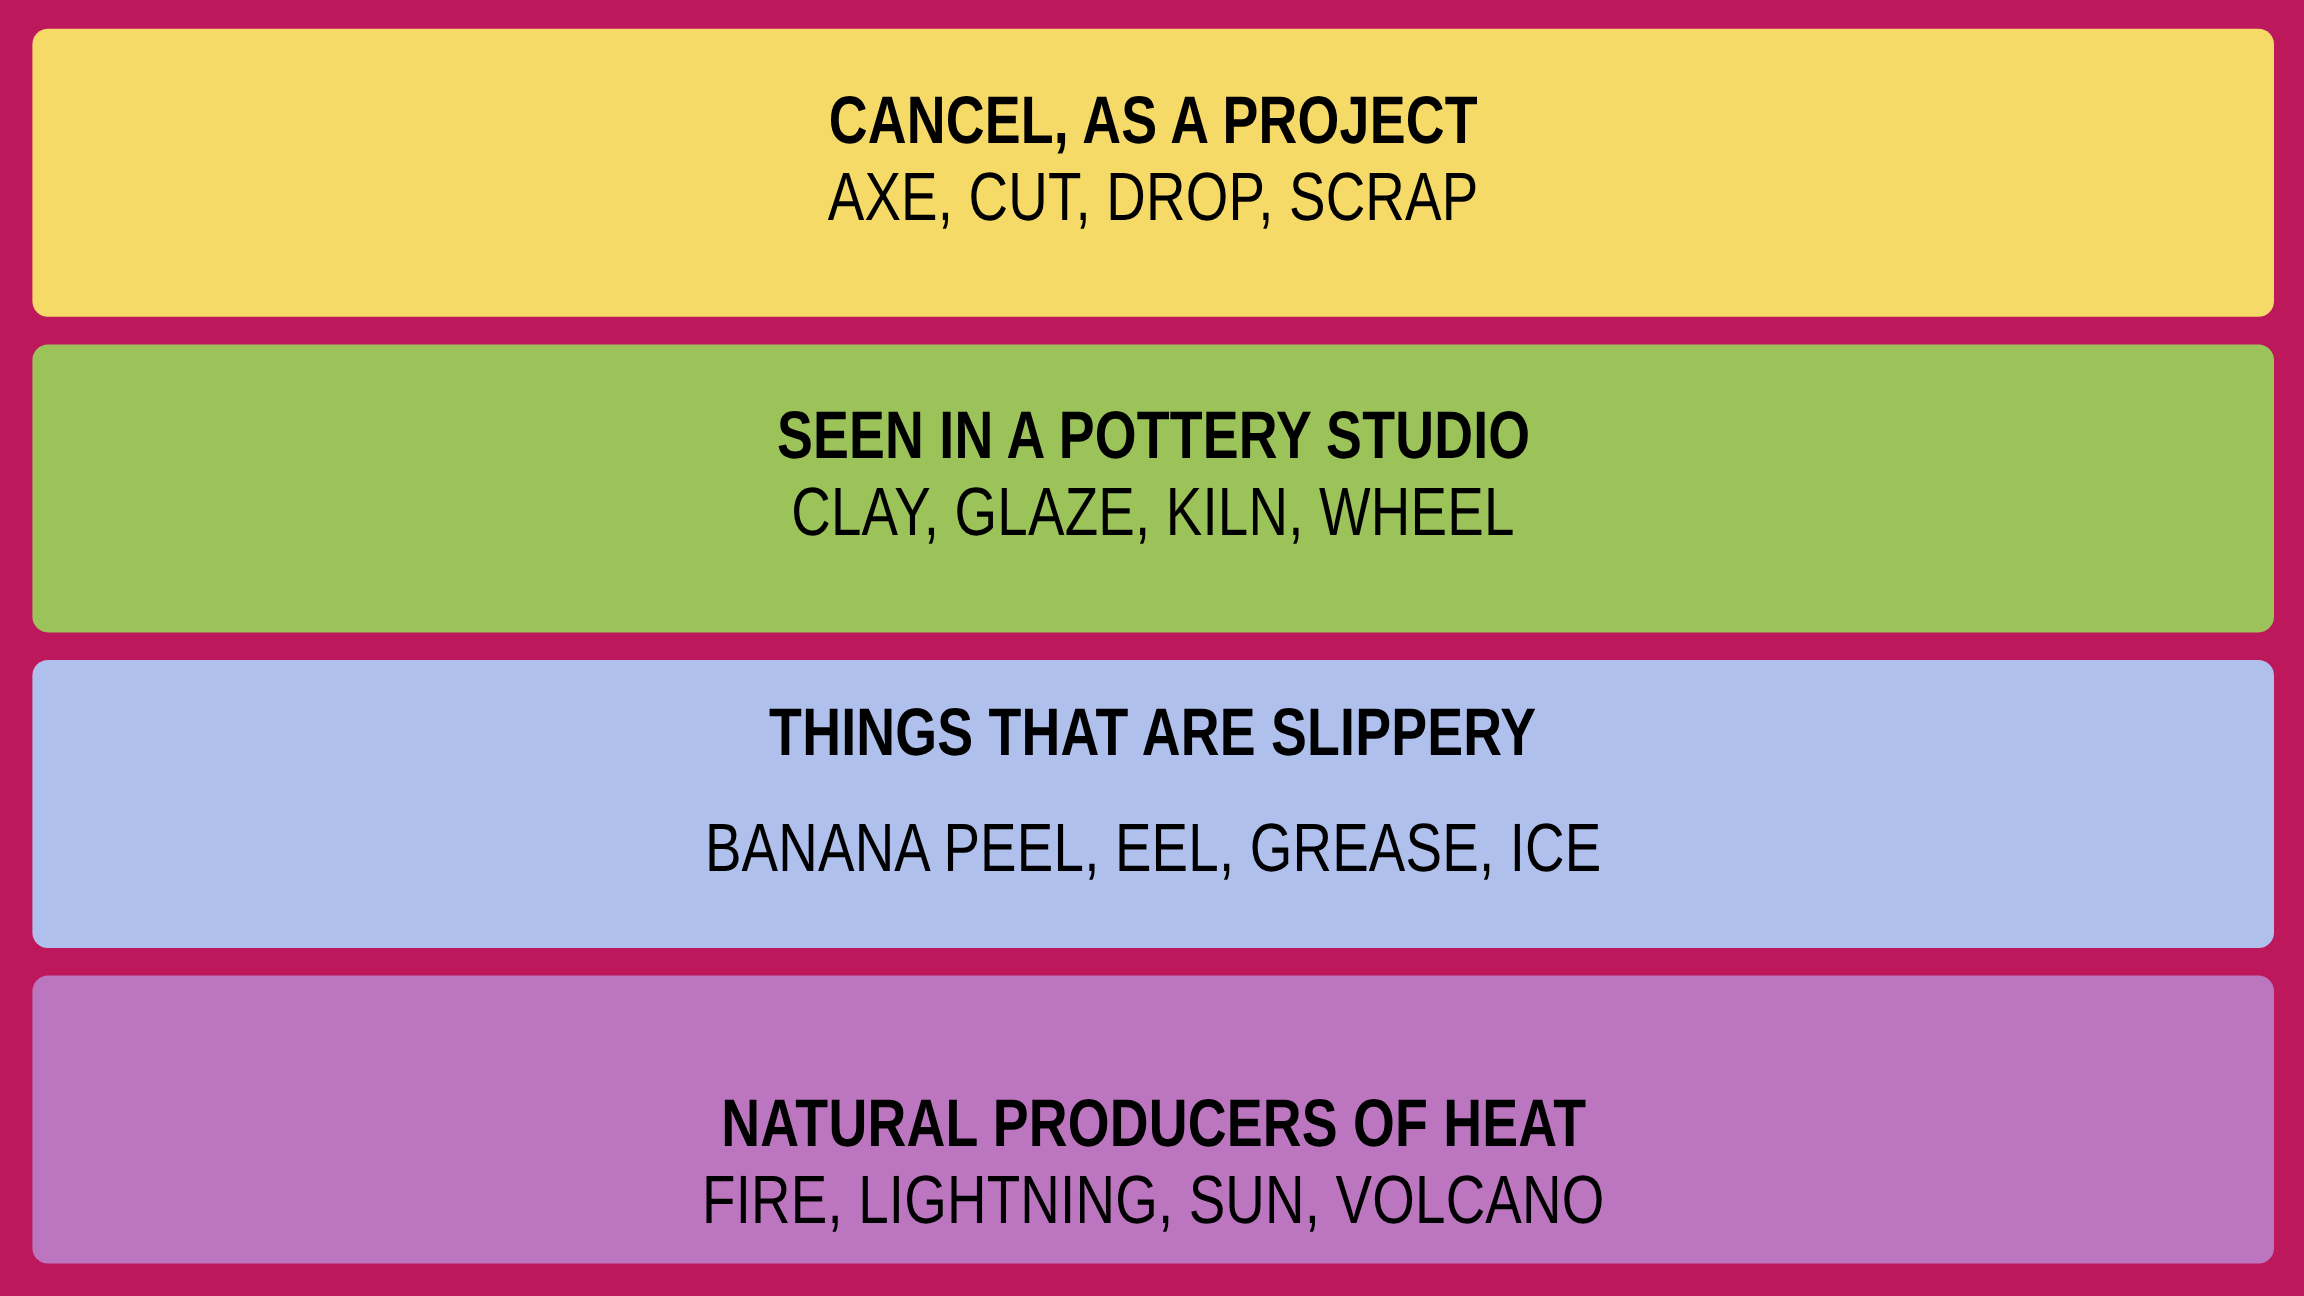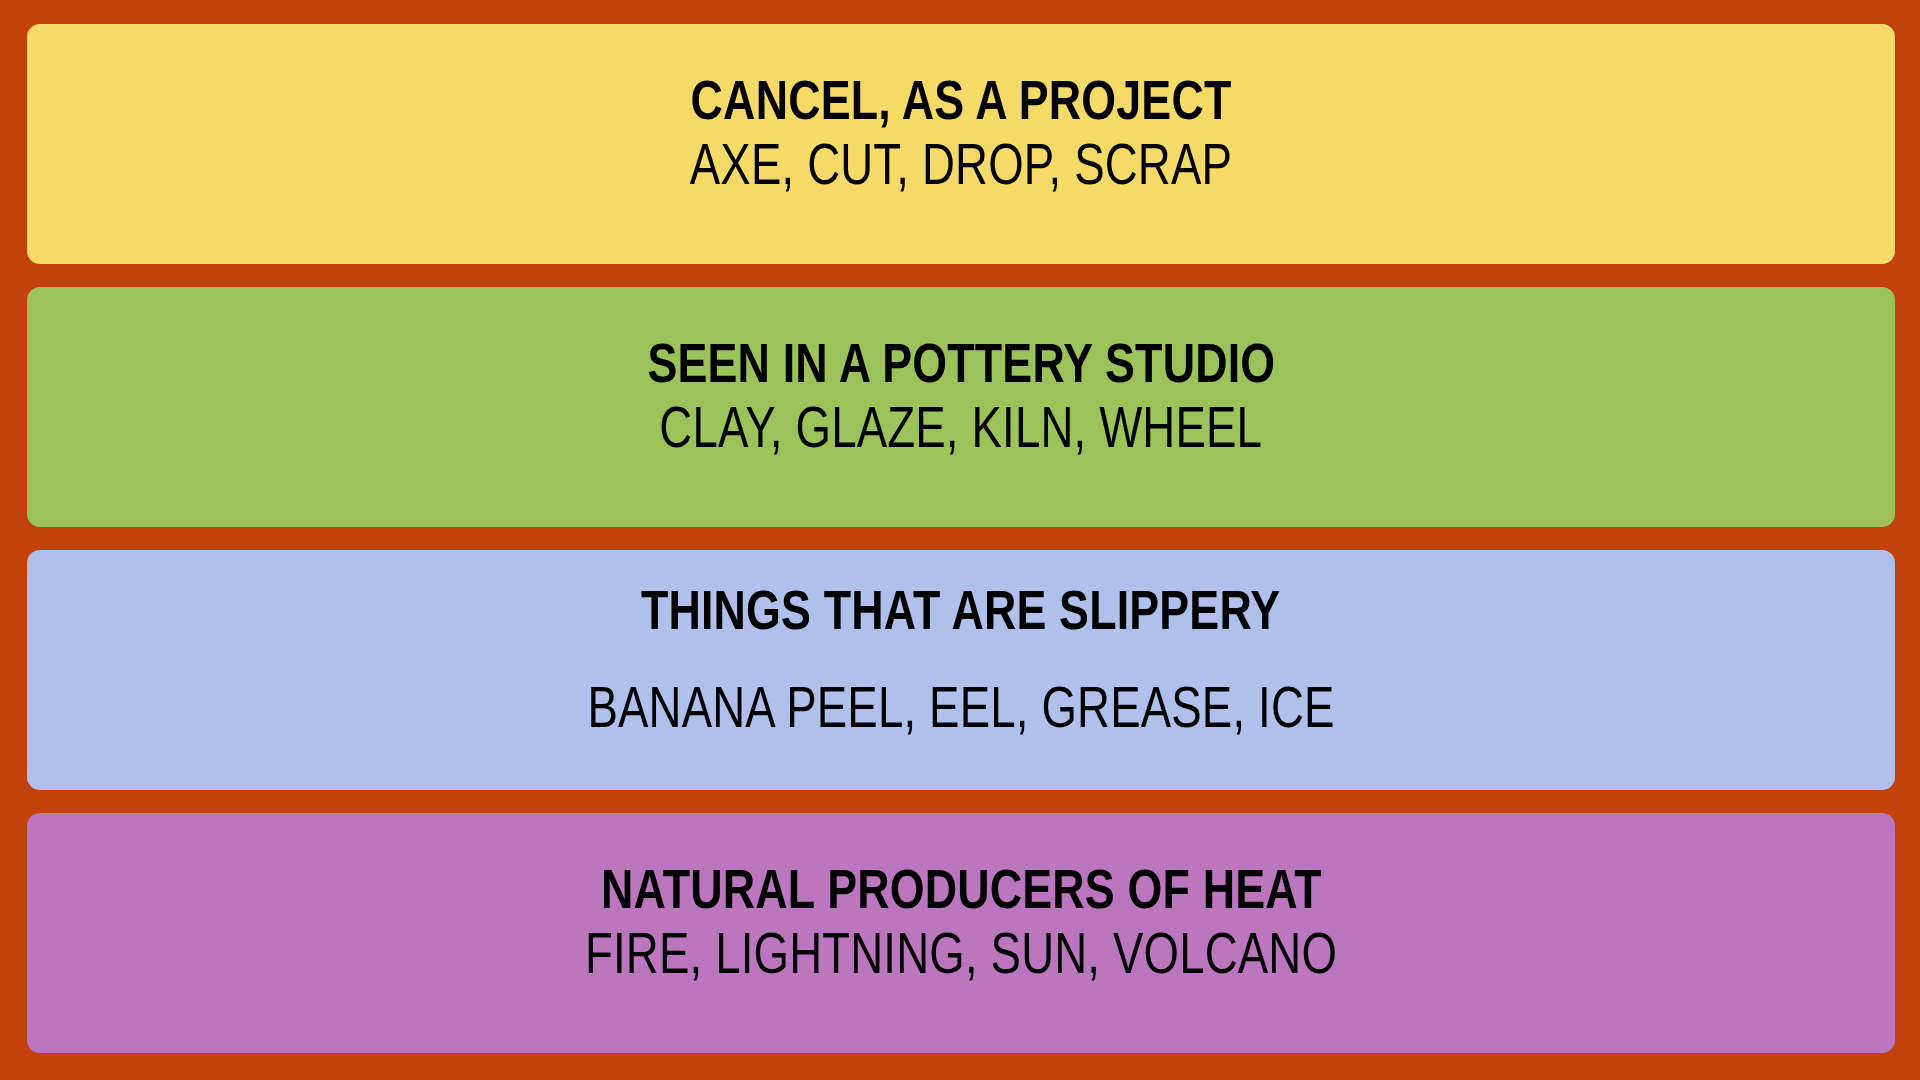--- a/index.html
+++ b/index.html
@@ -64,35 +64,35 @@
   }
 
   .band-yellow { background: #F5DA68; }
   .band-green  { background: #9CC25A; }
   .band-blue   { background: #B0C0EC; gap: 33px; }
   .band-purple { background: #BC76C0; }
 </style>
 </head>
 <body>
 
-<div id="board" style="background: #c2410c;">
+<div id="board" style="background: #be185d;">
 
   <div class="category-band band-yellow" style="background: rgb(245, 218, 104);">
     <div class="category-title">CANCEL, AS A PROJECT</div>
     <div class="category-members">AXE, CUT, DROP, SCRAP</div>
   </div>
 
   <div class="category-band band-green" style="background: rgb(156, 194, 90); align-items: center;">
     <div class="category-title">SEEN IN A POTTERY STUDIO</div>
     <div class="category-members">CLAY, GLAZE, KILN, WHEEL</div>
   </div>
 
   <div class="category-band band-blue" style="background: rgb(176, 192, 236);">
     <div class="category-title">THINGS THAT ARE SLIPPERY</div>
     <div class="category-members">BANANA PEEL, EEL, GREASE, ICE</div>
   </div>
 
-  <div class="category-band band-purple" style="background: rgb(188, 118, 192);">
+  <div class="category-band band-purple" style="background: rgb(188, 118, 192); justify-content: flex-end;">
     <div class="category-title">NATURAL PRODUCERS OF HEAT</div>
     <div class="category-members">FIRE, LIGHTNING, SUN, VOLCANO</div>
   </div>
 
 </div>
 
 </body></html>

